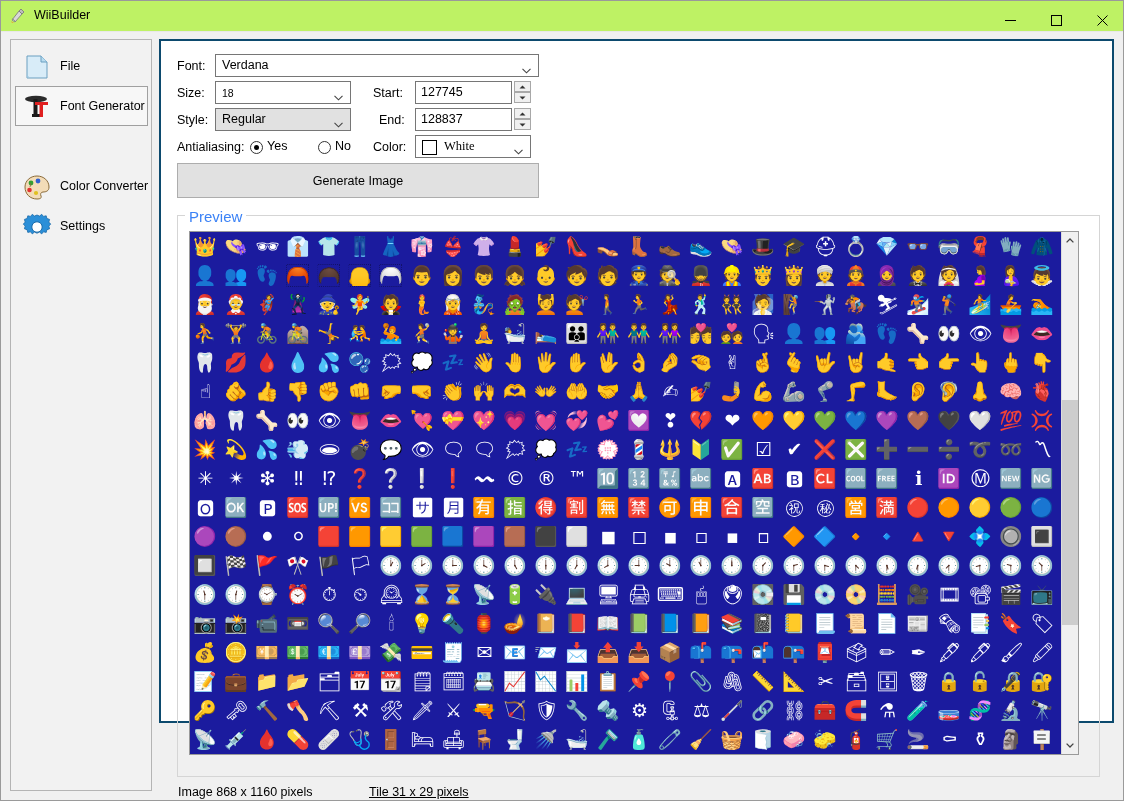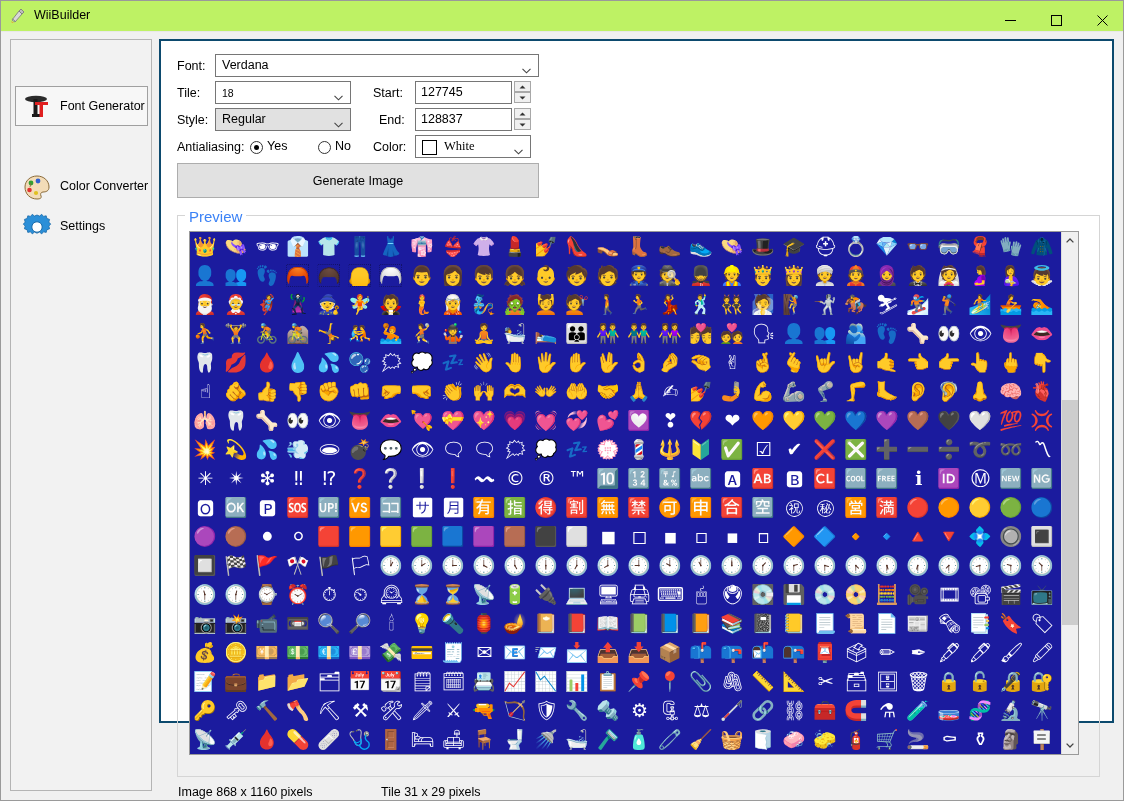--- a/index.html
+++ b/index.html
@@ -306,21 +306,21 @@
     width: 923px; height: 22px;
   }
   .status-text {
     position: absolute;
     top: 2px;
     font-size: 12.5px;
     color: #000;
     white-space: nowrap;
   }
   #status-image { left: 1px; }
-  #status-tile  { left: 204px; }
+  #status-tile  { left: 192px; text-decoration: underline; }
 </style>
 </head>
 <body>
 
 <div id="window">
 
   <div id="titlebar">
     <span id="app-icon">
       <svg width="16" height="16" viewBox="0 0 16 16">
         <path d="M2 12 L9 3 L12 6 L5 14 Z" fill="#d8d8d8" stroke="#777" stroke-width="0.8"></path>
@@ -344,20 +344,30 @@
     <button class="winbtn" id="btn-close">
       <svg width="11" height="11" viewBox="0 0 11 11">
           <line x1="0.5" y1="0.5" x2="10.5" y2="10.5" stroke="#000" stroke-width="1"></line>
           <line x1="10.5" y1="0.5" x2="0.5" y2="10.5" stroke="#000" stroke-width="1"></line>
         </svg>
     </button>
   </div>
 
   <div id="sidebar">
 
+    <div class="nav-item" style="top:6px;">
+      <span class="nav-icon">
+        <svg width="30" height="30" viewBox="0 0 30 30">
+          <path d="M5 4 L19 4 L25 10 L25 26 L5 26 Z" fill="#d8ecf8" stroke="#6a9fc0" stroke-width="1"></path>
+          <path d="M19 4 L19 10 L25 10" fill="#b8dcf0" stroke="#6a9fc0" stroke-width="1"></path>
+          <path d="M7 24 L5 26 L5 24 Z" fill="#9cc8e2"></path>
+        </svg>
+      </span>
+      <span class="nav-label">File</span>
+    </div>
 
     <div class="nav-item selected" style="top:46px;">
       <span class="nav-icon">
         <svg width="30" height="30" viewBox="0 0 30 30">
           <ellipse cx="14" cy="7" rx="11" ry="3.3" fill="#2b2b2b"></ellipse>
           <rect x="11.5" y="7" width="4" height="16" fill="#1a1a1a"></rect>
           <path d="M10 22 L18 22 L18 25 L10 25 Z" fill="#1a1a1a"></path>
           <path d="M13 10 L26 10 L26 13 L21 13 L21 25 L17.5 25 L17.5 13 L13 13 Z" fill="#e02020"></path>
         </svg>
       </span>
@@ -395,21 +405,21 @@
     <span class="form-label" style="left:16px; top:18px;">Font:</span>
     <div class="combo" style="left:54px; top:13px; width:324px;text-align:center;">
       <span class="combo-text">Verdana</span>
       <span class="combo-arrow">
         <svg width="9" height="6" viewBox="0 0 9 6">
             <path d="M0.5 0.8 L4.5 4.8 L8.5 0.8" fill="none" stroke="#444" stroke-width="1.1"></path>
           </svg>
       </span>
     </div>
 
-    <span class="form-label" style="left:16px; top:45px;">Tile:</span>
+    <span class="form-label" style="left:16px; top:45px;">Size:</span>
     <div class="combo" style="left:54px; top:40px; width:136px;">
       <span class="combo-text small">18</span>
       <span class="combo-arrow">
         <svg width="9" height="6" viewBox="0 0 9 6">
             <path d="M0.5 0.8 L4.5 4.8 L8.5 0.8" fill="none" stroke="#444" stroke-width="1.1"></path>
           </svg>
       </span>
     </div>
 
     <span class="form-label" style="left:212px; top:45px;">Start:</span>

